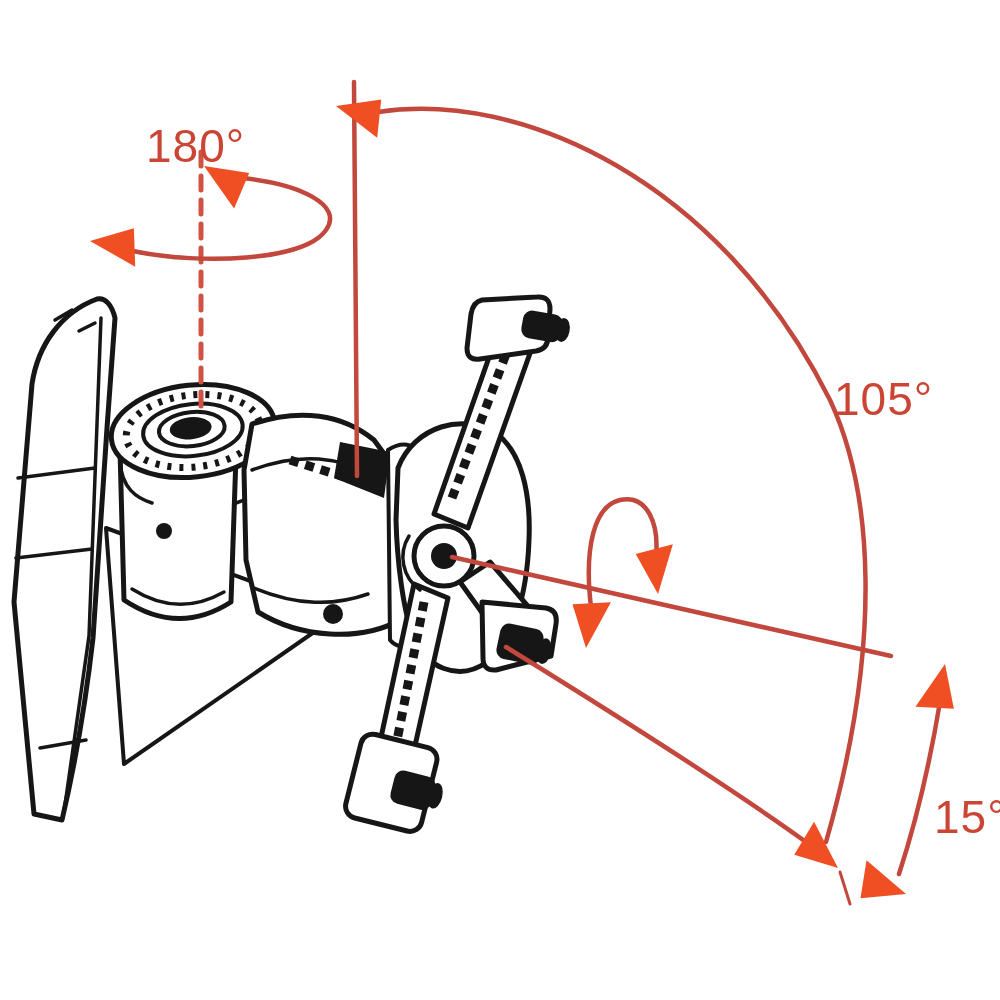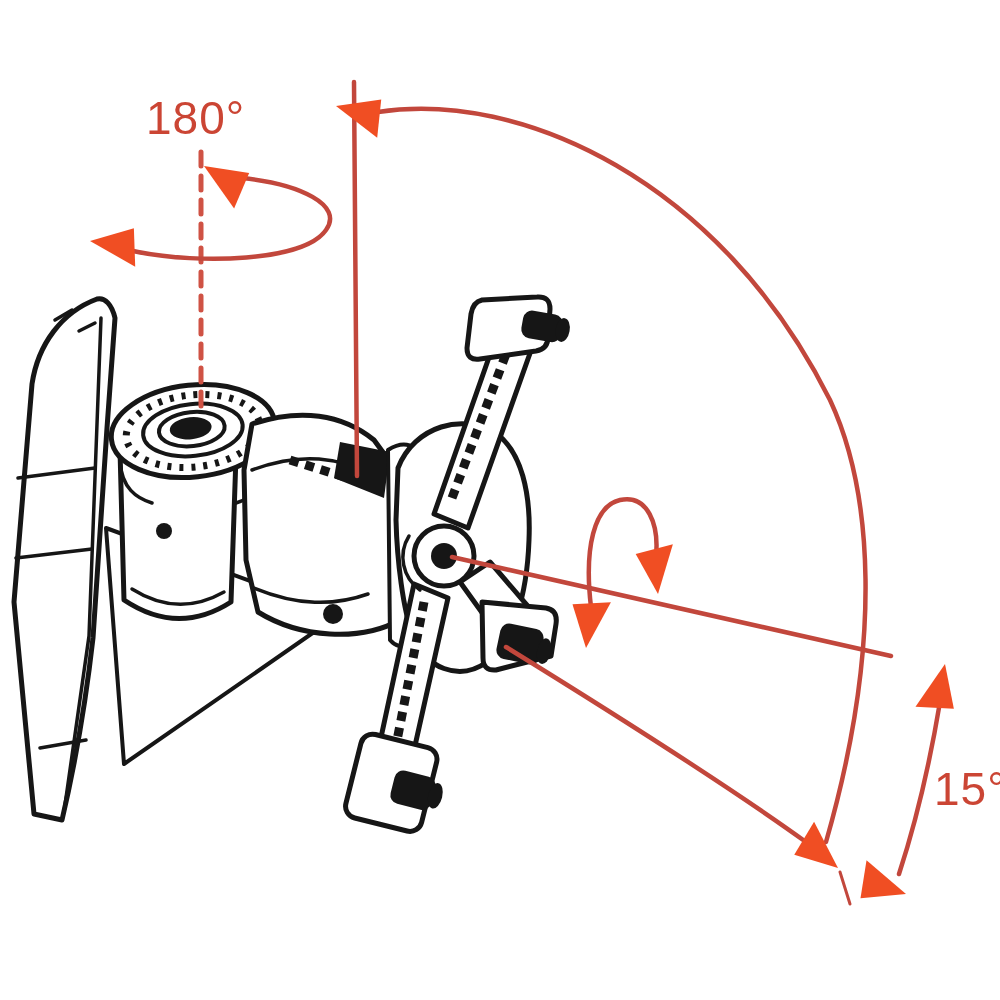--- a/index.html
+++ b/index.html
@@ -21,20 +21,21 @@
   .slot{stroke:#161616;stroke-width:9;stroke-dasharray:9 7;fill:none;stroke-linecap:butt;}
   
   .angle-label{
     position:absolute;
     color:#cb4534;
     font-size:46px;
     line-height:1;
     letter-spacing:1px;
     white-space:nowrap;
     user-select:none;
+    margin-top:28px;
   }
 </style>
 </head>
 <body>
 
 <div class="stage">
 
   <svg viewBox="0 0 1000 1000" width="1000" height="1000">
 
     <g>
@@ -140,17 +141,18 @@
         <polygon points="0,0 -48,-20 -42,18" transform="translate(586,648) rotate(96)"></polygon>
         <polygon points="0,0 -48,-20 -42,18" transform="translate(658,594) rotate(84)"></polygon>
         <polygon points="0,0 -48,-20 -42,18" transform="translate(945,664) rotate(-78)"></polygon>
         <polygon points="0,0 -48,-20 -42,18" transform="translate(906,894) rotate(18)"></polygon>
       </g>
     </g>
   </svg>
 
   <div class="angle-label" style="left:146px;top:95px;">180°</div>
 
+  <div class="angle-label" style="left:834px;top:348px;">105°</div>
 
 
   <div class="angle-label" style="left:934px;top:766px;">15°</div>
 
 </div>
 
 </body></html>

